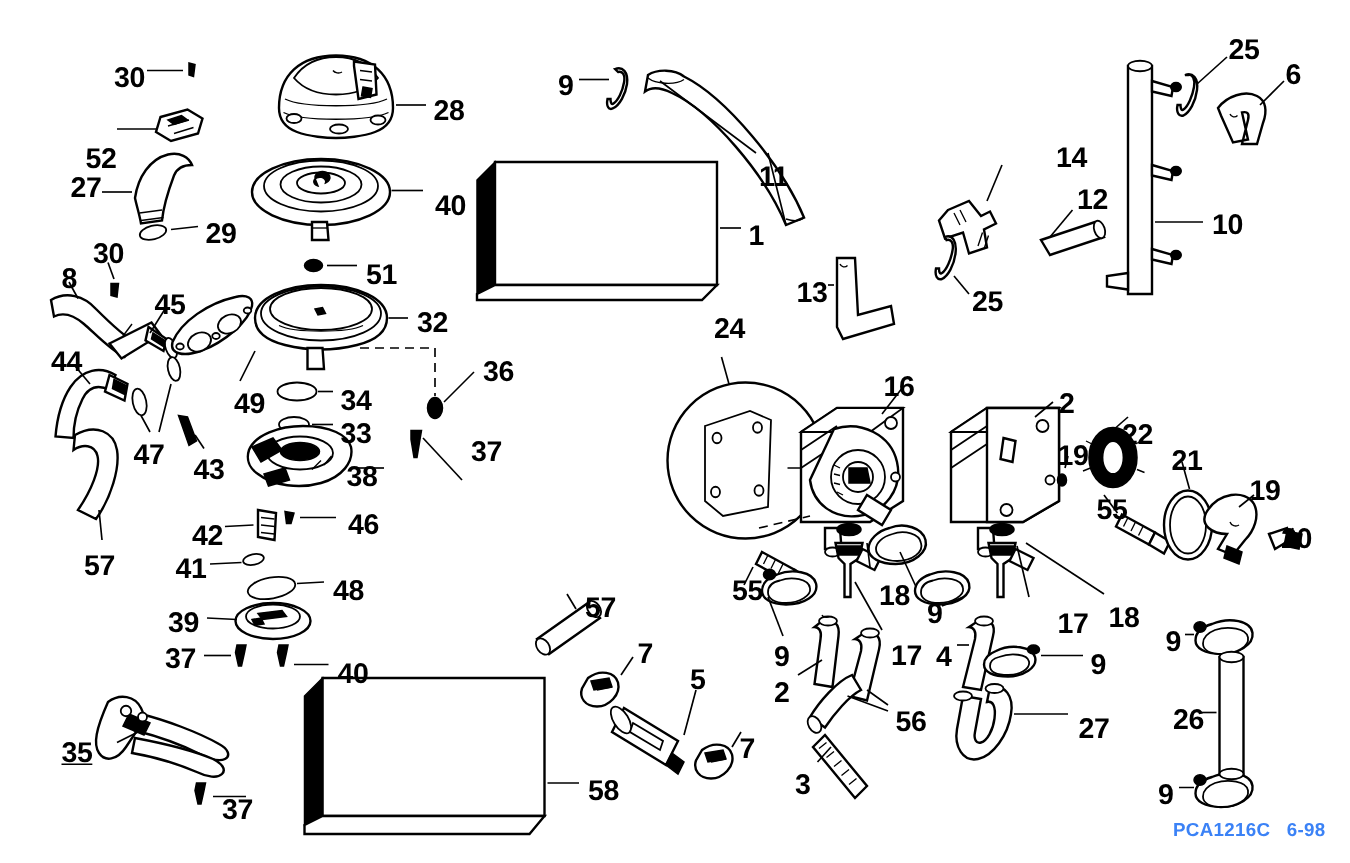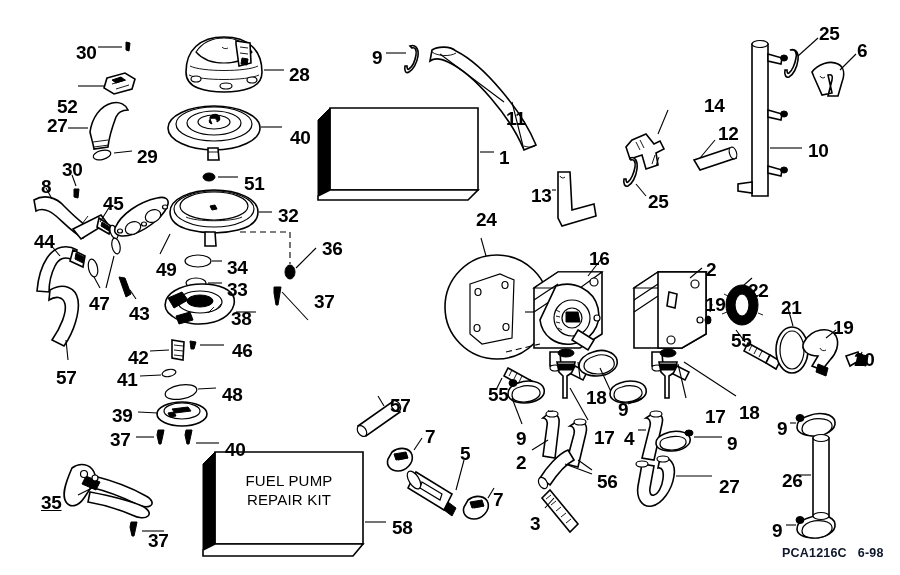--- a/index.html
+++ b/index.html
@@ -25,21 +25,21 @@
     text-align:center;
     line-height:1.25;
     white-space:pre;
     letter-spacing:0.2px;
   }
   .footer{
     position:absolute;
     font-family:"Liberation Sans",sans-serif;
     font-weight:bold;
     font-size:12.5px;
-    color:#0f172a;
+    color:#3b82f6;
     letter-spacing:0.2px;
     white-space:pre;
   }
 </style>
 </head>
 <body>
 
 <div id="stage">
 
   <svg id="art" viewBox="0 0 900 575" xmlns="http://www.w3.org/2000/svg">
@@ -524,22 +524,20 @@
     <g>
       <path class="o" d="M215 452 L363 452 L363 544 L215 544 z"></path>
       <path class="blk" d="M215 452 L203 464 L203 550 L215 544 z"></path>
       <path class="o" d="M203 550 L215 544 L363 544 L353 556 L203 556 z"></path>
       <path class="ln" d="M365 522 L386 522"></path>
     </g>
 
   </svg>
 
 
-  <div class="boxlabel" style="left:215px;top:472px;width:148px;">FUEL PUMP
-REPAIR KIT</div>
 
   <div class="footer" style="left:782px;top:546px;">PCA1216C   6-98</div>
 
   <div id="callout-layer">
       <div class="callout" style="left: 76px; top: 43px;">30</div>
       <div class="callout" style="left: 57px; top: 81px; margin-top: 16px;">52</div>
       <div class="callout" style="left: 47px; top: 116px;">27</div>
       <div class="callout" style="left: 137px; top: 147px;">29</div>
       <div class="callout" style="left: 62px; top: 160px;">30</div>
       <div class="callout" style="left: 41px; top: 177px;">8</div>

